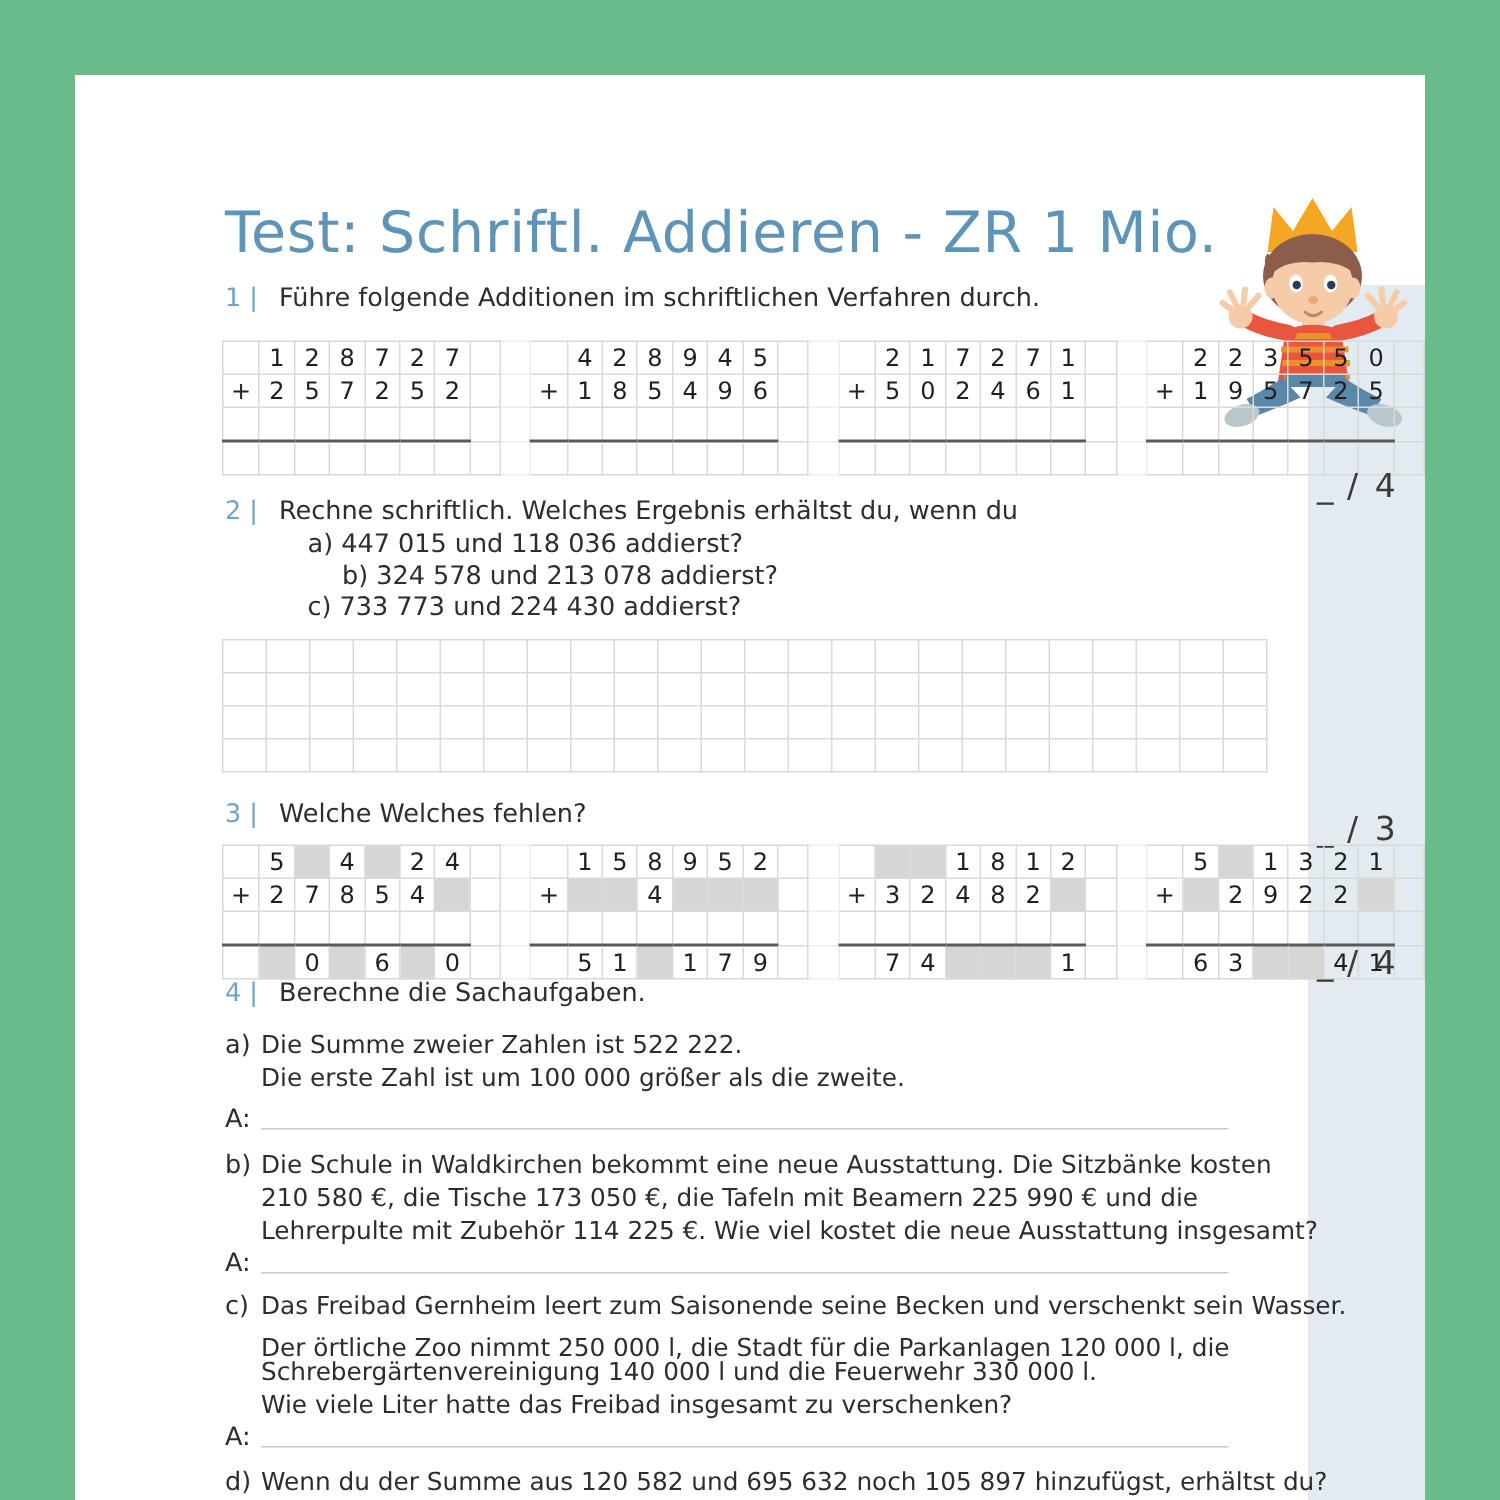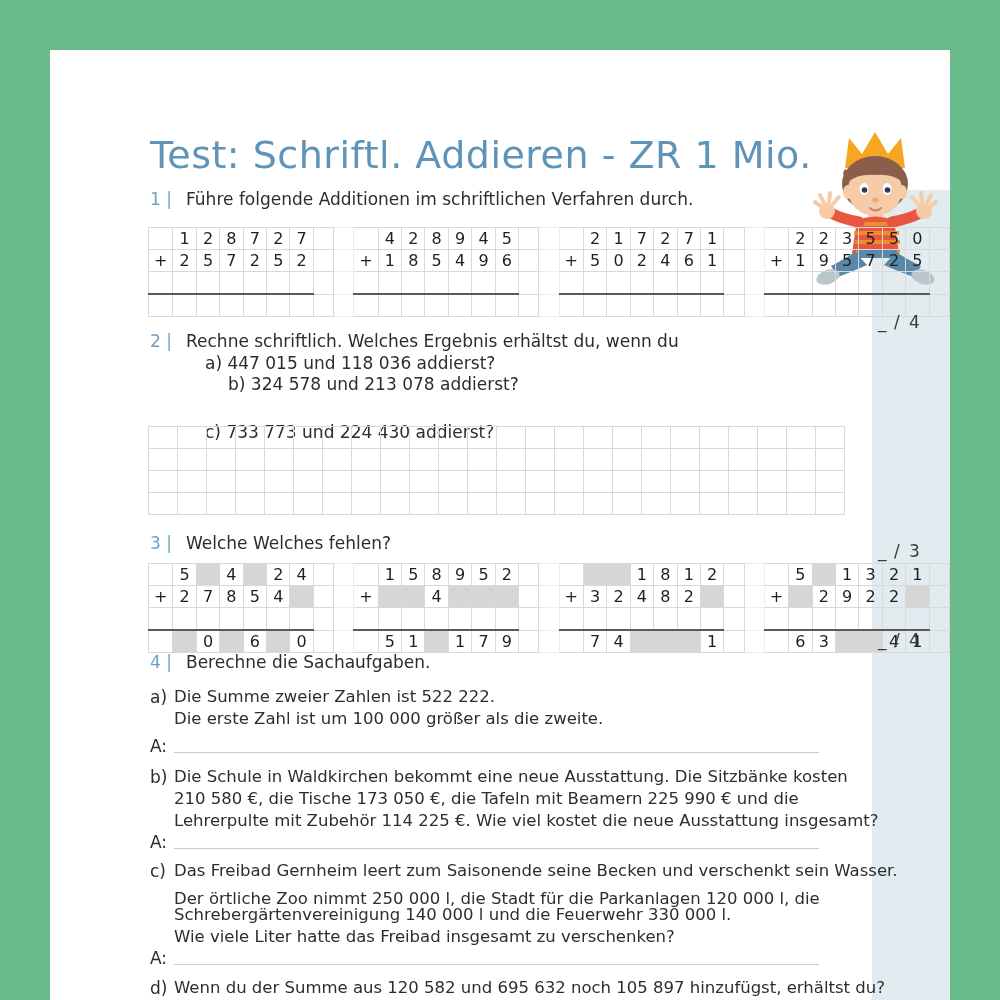--- a/index.html
+++ b/index.html
@@ -31,21 +31,21 @@
     left: 822px;
     top: 140px;
     width: 78px;
     height: 860px;
     background: #E2EBF0;
   }
   .score-mark {
     position: absolute;
     left: 828px;
     font-family: "DejaVu Sans", sans-serif;
-    font-size: 17px;
+    font-size: 22px;
     color: #3a3a3a;
     letter-spacing: 2px;
     white-space: nowrap;
   }
   .score-mark .u { letter-spacing: 0; }
 
   
   .title {
     position: absolute;
     left: 100px;
@@ -348,21 +348,21 @@
   <div class="score-mark" style="top:262px;">
     <span class="u">_</span> <span>/</span> <span>4</span>
   </div>
 
   <div class="task-head" style="left:100px; top:281px;">
     <span class="task-num">2 |</span>
     <span class="task-text">Rechne schriftlich. Welches Ergebnis erhältst du, wenn du</span>
   </div>
   <div class="sub-line" style="left:155px; top:303px;">a)  447 015 und 118 036 addierst?</div>
   <div class="sub-line" style="left:155px; top:324px;margin-left:23px;">b)  324 578 und 213 078 addierst?</div>
-  <div class="sub-line" style="left:155px; top:345px;margin-top:27px;">c)  733 773 und 224 430 addierst?</div>
+  <div class="sub-line" style="left:155px; top:345px;">c)  733 773 und 224 430 addierst?</div>
 
   <table class="grid" style="left:98px; top:376px;">
     <tbody id="t2grid">
         <tr>
           <td></td>
           <td></td>
           <td></td>
           <td></td>
           <td></td>
           <td></td>

